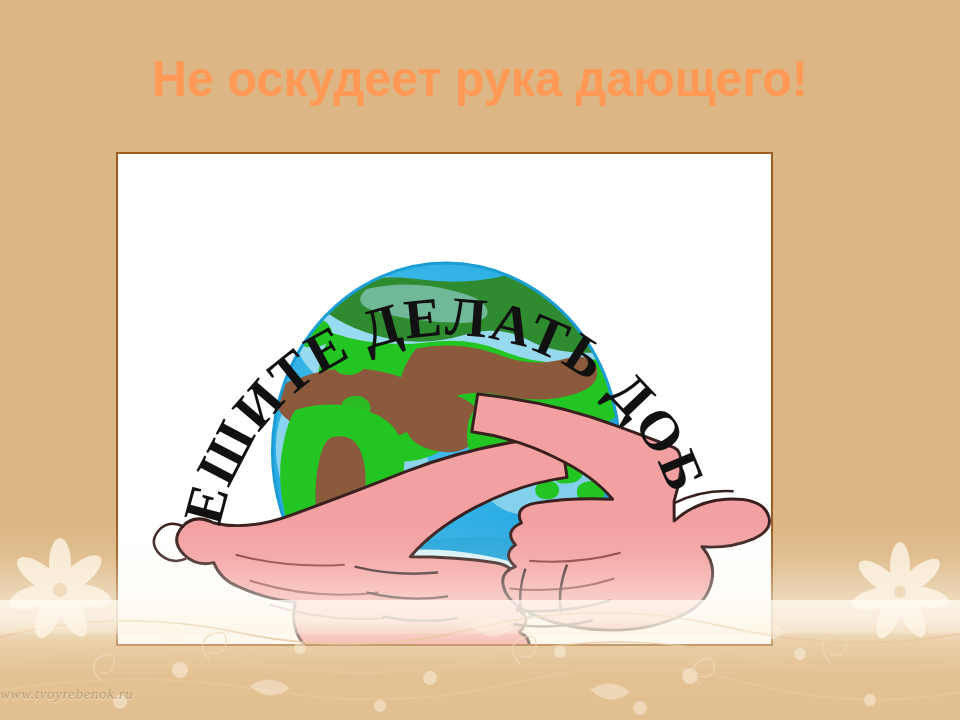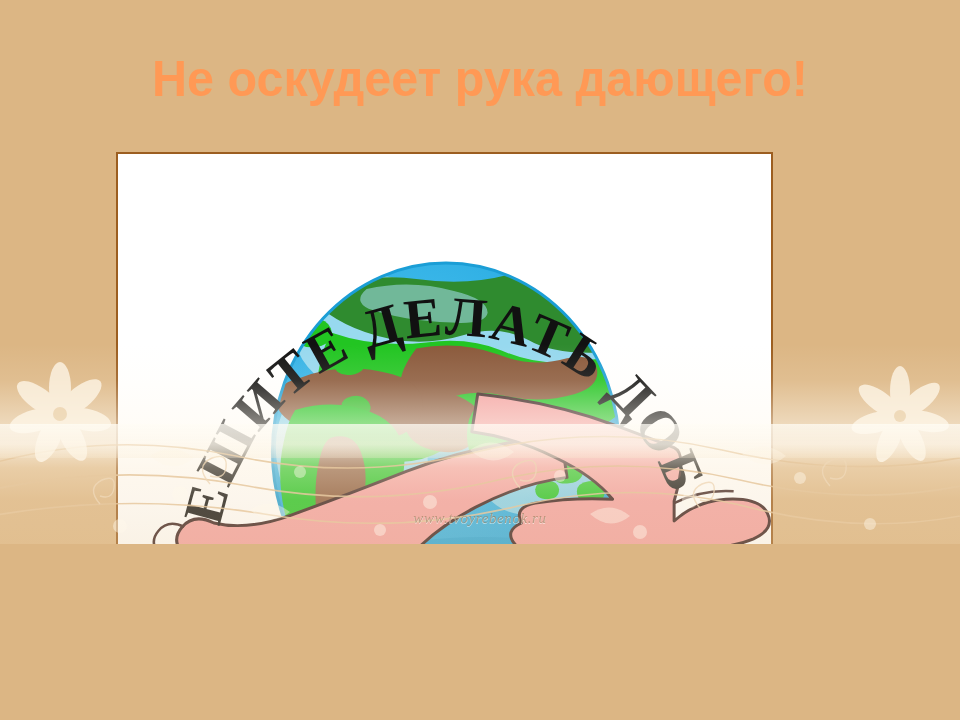--- a/index.html
+++ b/index.html
@@ -14,21 +14,21 @@
   body {
     font-family: "Liberation Sans", sans-serif;
     background: #dcb684;
     position: relative;
   }
 
   #slide {
     position: absolute;
     inset: 0;
     width: 960px;
-    height: 544px;
+    height: 720px;
     background: #dcb684;
     overflow: hidden;
   }
 
   
   .ornament-band {
     position: absolute;
     left: 0;
     right: 0;
     bottom: 0;
@@ -99,21 +99,21 @@
     left: 0; top: 0;
     width: 100%;
     height: 100%;
   }
 
   
   .watermark {
     position: absolute;
     left: 0;
     width: 960px;
-    text-align: center;
+    text-align: left;
     bottom: 17px;
     font-family: "Liberation Serif", serif;
     font-style: italic;
     font-size: 15px;
     letter-spacing: 0.6px;
     color: rgba(150,120,84,0.60);
     text-shadow: 0 1px 0 rgba(255,255,255,0.55);
   }
 </style>
 </head>

